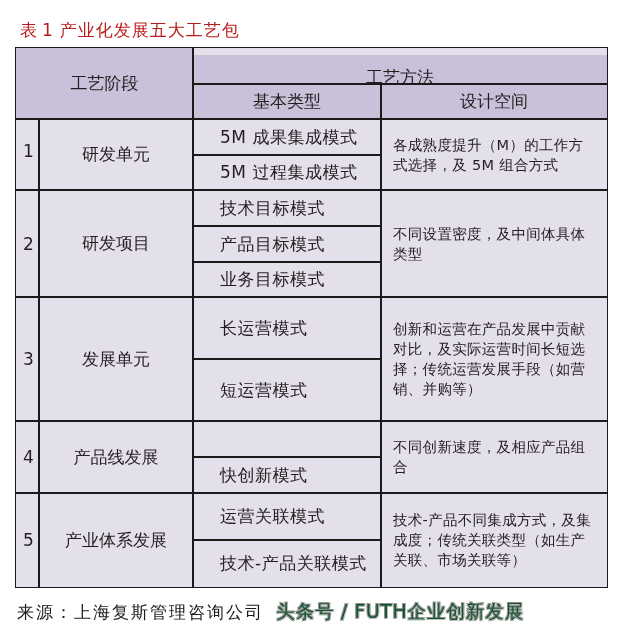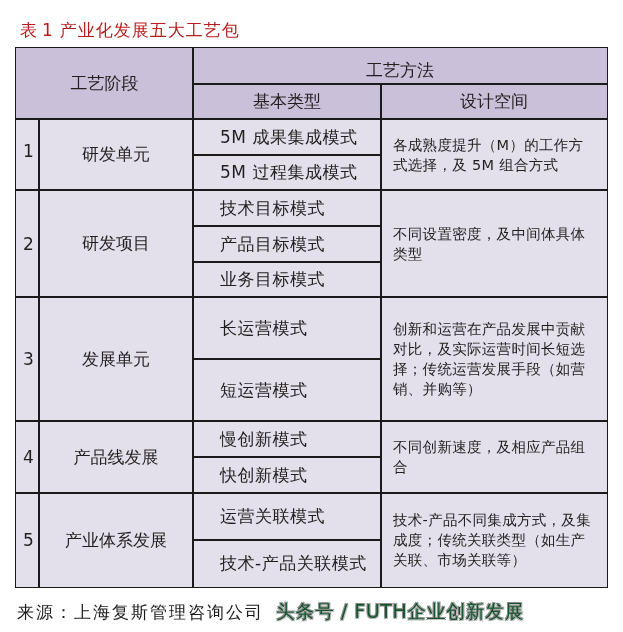--- a/index.html
+++ b/index.html
@@ -51,21 +51,21 @@
 </head>
 <body>
 
 <div class="caption">
   <span>表</span><span class="num">1</span><span>产业化发展五大工艺包</span>
 </div>
 
 <div class="tbl">
 
   <div class="cell hdr" style="left:0;top:0;width:177px;height:71px;">工艺阶段</div>
-  <div class="cell hdr" style="left:177px;top:0;width:414px;height:44px;">工艺方法</div>
+  <div class="cell hdr" style="left:177px;top:7px;width:414px;height:44px;">工艺方法</div>
   <div class="cell hdr" style="left:177px;top:36px;width:188px;height:35px;">基本类型</div>
   <div class="cell hdr" style="left:365px;top:36px;width:226px;height:35px;">设计空间</div>
 
   <div class="cell rownum" style="left:0;top:71px;width:23px;height:71px;align-items:flex-start;padding-top:22px;">1</div>
   <div class="cell center" style="left:23px;top:71px;width:154px;height:71px;">研发单元</div>
   <div class="cell mode" style="left:177px;top:71px;width:188px;height:36px;">5M 成果集成模式</div>
   <div class="cell mode" style="left:177px;top:107px;width:188px;height:35px;">5M 过程集成模式</div>
   <div class="cell space" style="left:365px;top:71px;width:226px;height:71px;">各成熟度提升（M）的工作方式选择，及 5M 组合方式</div>
 
   <div class="cell rownum" style="left:0;top:142px;width:23px;height:107px;">2</div>
@@ -76,21 +76,20 @@
   <div class="cell space" style="left:365px;top:142px;width:226px;height:107px;">不同设置密度，及中间体具体类型</div>
 
   <div class="cell rownum" style="left:0;top:249px;width:23px;height:124px;">3</div>
   <div class="cell center" style="left:23px;top:249px;width:154px;height:124px;">发展单元</div>
   <div class="cell mode" style="left:177px;top:249px;width:188px;height:62px;">长运营模式</div>
   <div class="cell mode" style="left:177px;top:311px;width:188px;height:62px;">短运营模式</div>
   <div class="cell space" style="left:365px;top:249px;width:226px;height:124px;">创新和运营在产品发展中贡献对比，及实际运营时间长短选择；传统运营发展手段（如营销、并购等）</div>
 
   <div class="cell rownum" style="left:0;top:373px;width:23px;height:72px;">4</div>
   <div class="cell center" style="left:23px;top:373px;width:154px;height:72px;">产品线发展</div>
-  <div class="cell mode" style="left:177px;top:373px;width:188px;height:36px;">慢创新模式</div>
   <div class="cell mode" style="left:177px;top:409px;width:188px;height:36px;">快创新模式</div>
   <div class="cell space" style="left:365px;top:373px;width:226px;height:72px;">不同创新速度，及相应产品组合</div>
 
   <div class="cell rownum" style="left:0;top:445px;width:23px;height:94px;">5</div>
   <div class="cell center" style="left:23px;top:445px;width:154px;height:94px;">产业体系发展</div>
   <div class="cell mode" style="left:177px;top:445px;width:188px;height:47px;">运营关联模式</div>
   <div class="cell mode" style="left:177px;top:492px;width:188px;height:47px;">技术-产品关联模式</div>
   <div class="cell space" style="left:365px;top:445px;width:226px;height:94px;border-radius:10px;">技术-产品不同集成方式，及集成度；传统关联类型（如生产关联、市场关联等）</div>
 
   <div class="line-h" style="left:177px;top:35px;width:414px;"></div>

